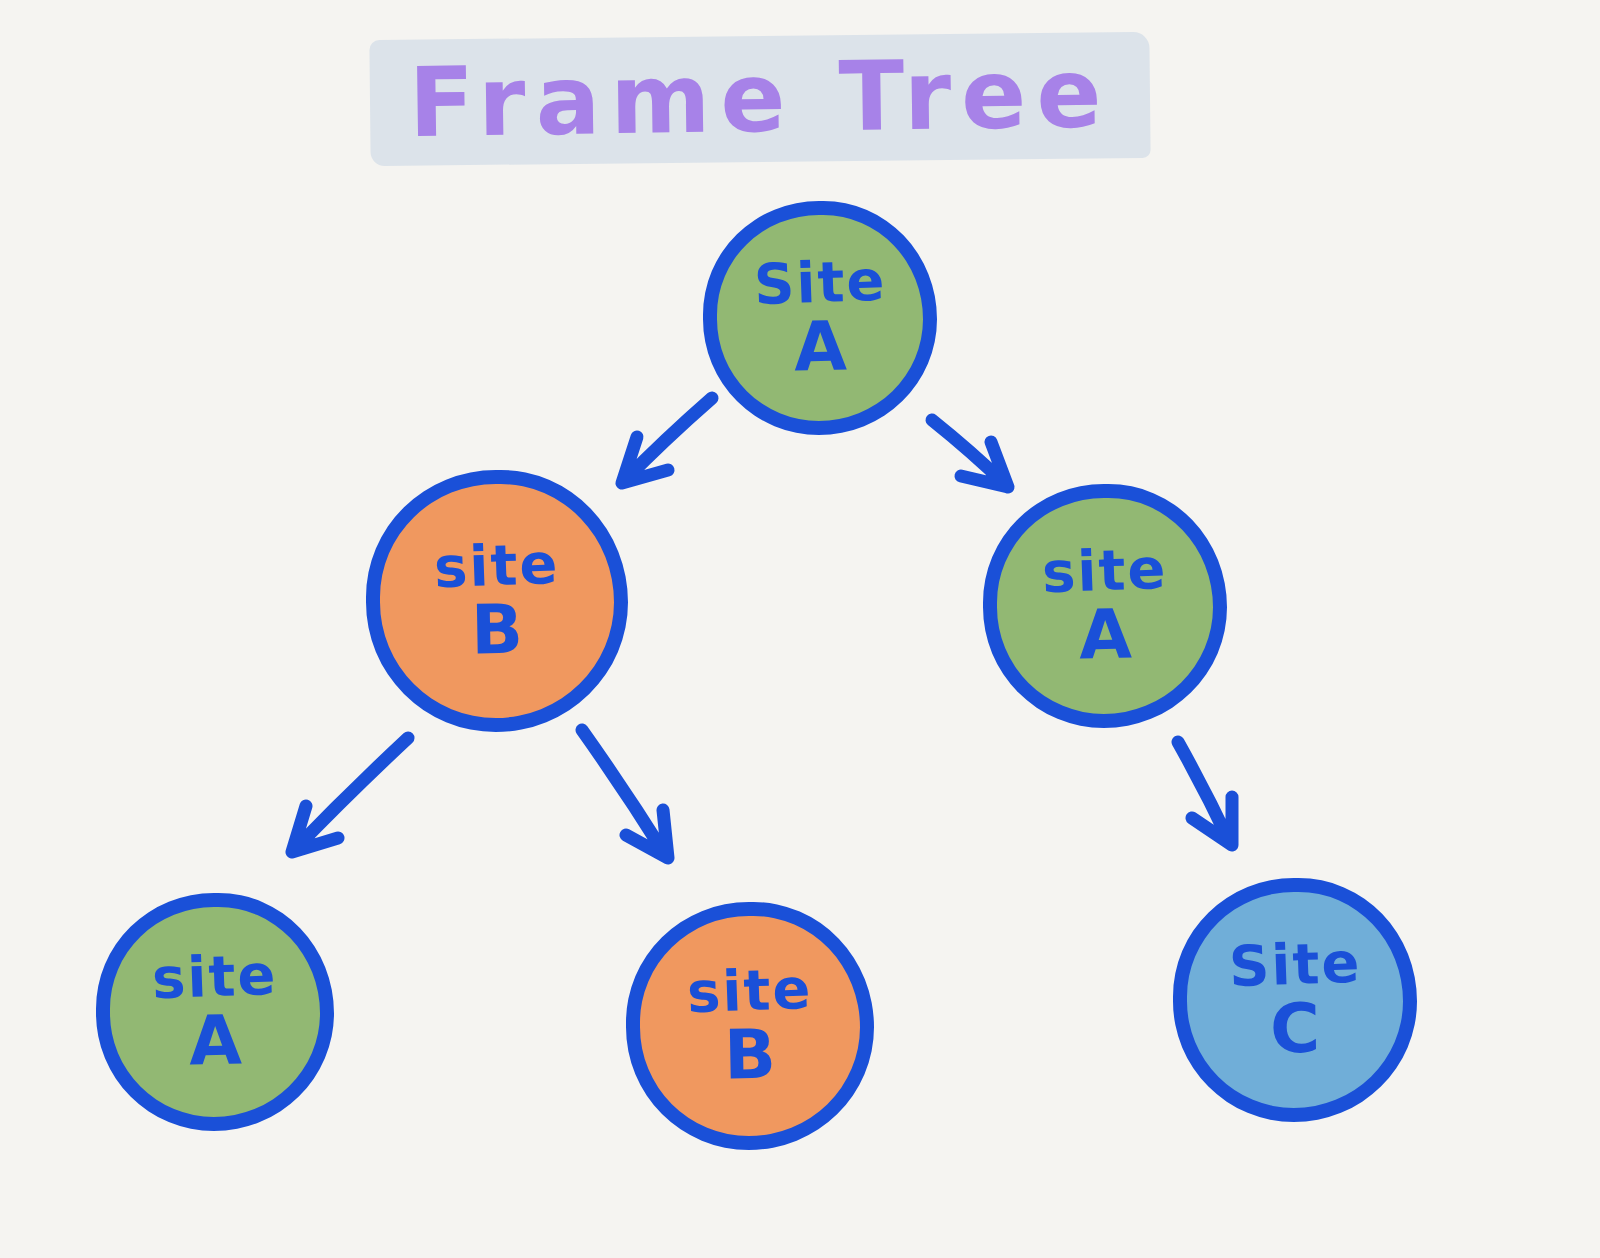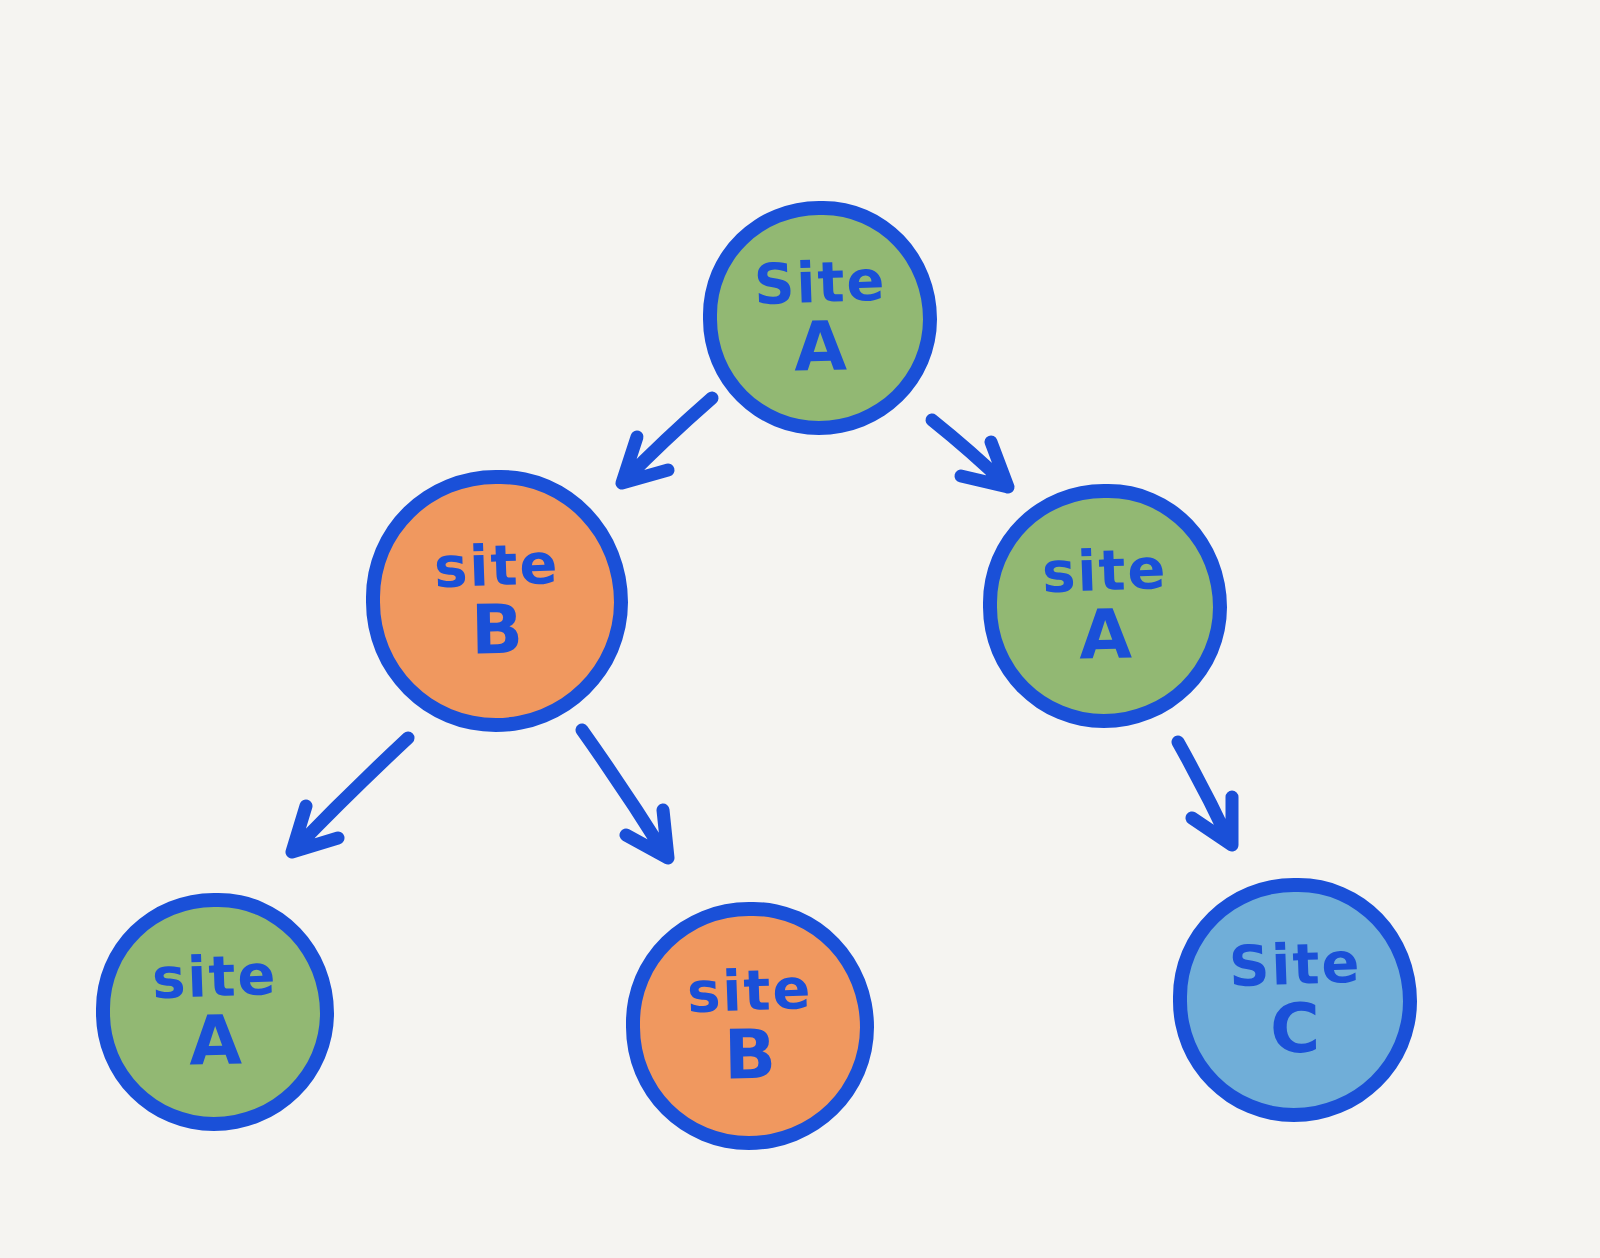--- a/index.html
+++ b/index.html
@@ -84,20 +84,24 @@
     width: 1600px;
     height: 1258px;
     pointer-events: none;
   }
 </style>
 </head>
 <body>
 
 <div class="canvas">
 
+  <div class="title-wrap">
+    <div class="title-highlight"></div>
+    <div class="title-text">Frame Tree</div>
+  </div>
 
   <svg class="edges-svg" viewBox="0 0 1600 1258">
     <g fill="none" stroke-width="13" stroke-linecap="round" stroke-linejoin="round" stroke="#1a50d8">
       <path d="M712 398 Q664 440 624 481 M622 483 L668 470 M622 483 L637 437"></path>
       <path d="M932 420 Q972 452 1006 485 M1008 487 L961 476 M1008 487 L991 442"></path>
       <path d="M408 738 Q348 794 294 850 M292 852 L338 838 M292 852 L306 806"></path>
       <path d="M582 730 Q626 792 666 856 M668 858 L626 835 M668 858 L663 810"></path>
       <path d="M1178 742 Q1206 792 1230 843 M1232 845 L1192 818 M1232 845 L1232 797"></path>
     </g>
   </svg>

